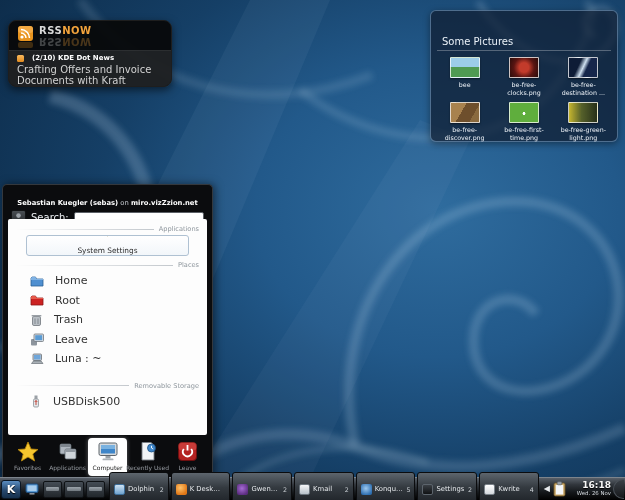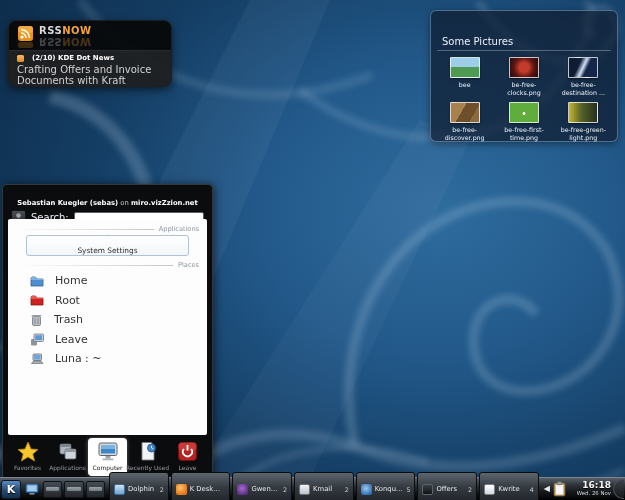--- a/index.html
+++ b/index.html
@@ -276,21 +276,33 @@
       <div class="ko-item">
         <svg width="14" height="12" viewBox="0 0 14 12">
           <rect x="3" y="1" width="8.5" height="6.5" rx="1" fill="#c8cdd2" stroke="#697077" stroke-width="0.8"></rect>
           <rect x="4" y="2" width="6.5" height="4.5" fill="#6fa6da"></rect>
           <path d="M1.5,10.5 L3.5,8 L11,8 L13,10.5 Z" fill="#aab1b7" stroke="#697077" stroke-width="0.7"></path>
         </svg>
         <span>Luna : ~</span>
       </div>
 
       <div class="ko-gap"></div>
-
+      <div class="ko-sect">
+        <span class="line"></span>
+          <span class="lbl">Removable Storage</span>
+      </div>
+
+      <div class="ko-item">
+        <svg width="12" height="14" viewBox="0 0 12 14">
+          <rect x="3.5" y="5" width="5" height="8" rx="1.2" fill="#e3e7ea" stroke="#8a9096" stroke-width="0.8"></rect>
+          <rect x="4.5" y="1.5" width="3" height="3.5" fill="#9aa0a6"></rect>
+          <path d="M6,6.5 L6,11 M6,6.5 L4.7,8 M6,6.5 L7.3,8" stroke="#c0392b" stroke-width="0.9" fill="none"></path>
+        </svg>
+        <span>USBDisk500</span>
+      </div>
     </div>
 
     <div class="ko-tabs">
       <div class="ko-tab">
         <svg width="22" height="21" viewBox="0 0 22 21">
           <polygon points="11,1 14,8 21,8.5 15.8,13 17.6,20 11,16 4.4,20 6.2,13 1,8.5 8,8" fill="#f6c62e" stroke="#b8860b" stroke-width="0.8"></polygon>
         </svg>
         <span class="tlbl">Favorites</span>
       </div>
       <div class="ko-tab">
@@ -377,21 +389,21 @@
         <span class="tlabel">Kmail</span>
         <span class="tnum">2</span>
       </div>
       <div class="task">
         <span class="ticon ti-konqueror"></span>
         <span class="tlabel">Konqueror</span>
         <span class="tnum">5</span>
       </div>
       <div class="task">
         <span class="ticon ti-konsole"></span>
-        <span class="tlabel">Offers</span>
+        <span class="tlabel">Settings</span>
         <span class="tnum">2</span>
       </div>
       <div class="task">
         <span class="ticon ti-kwrite"></span>
         <span class="tlabel">Kwrite</span>
         <span class="tnum">4</span>
       </div>
     </div>
 
     <div class="systray">

